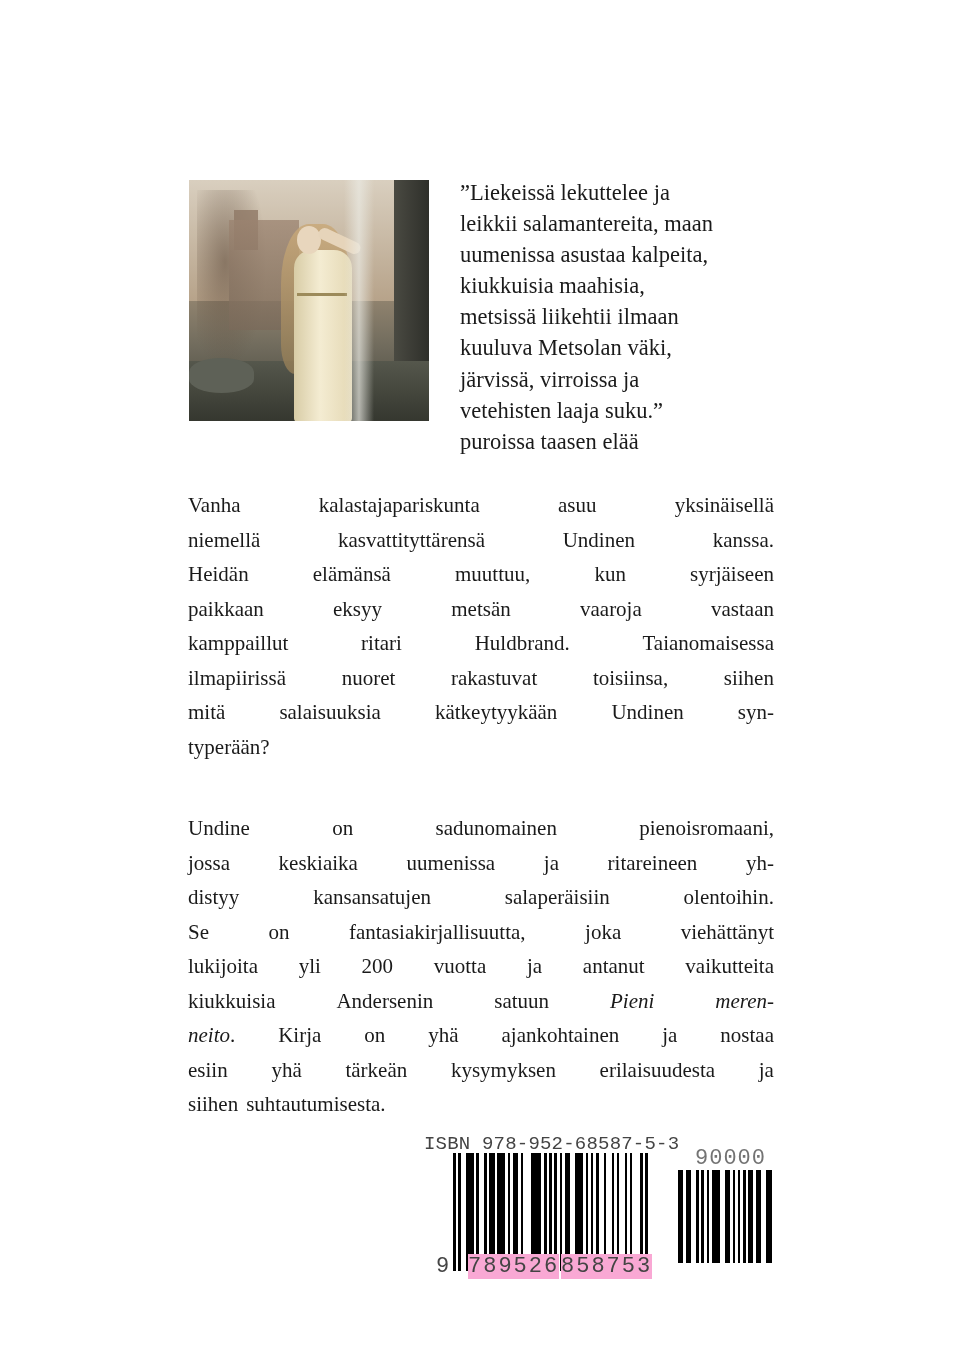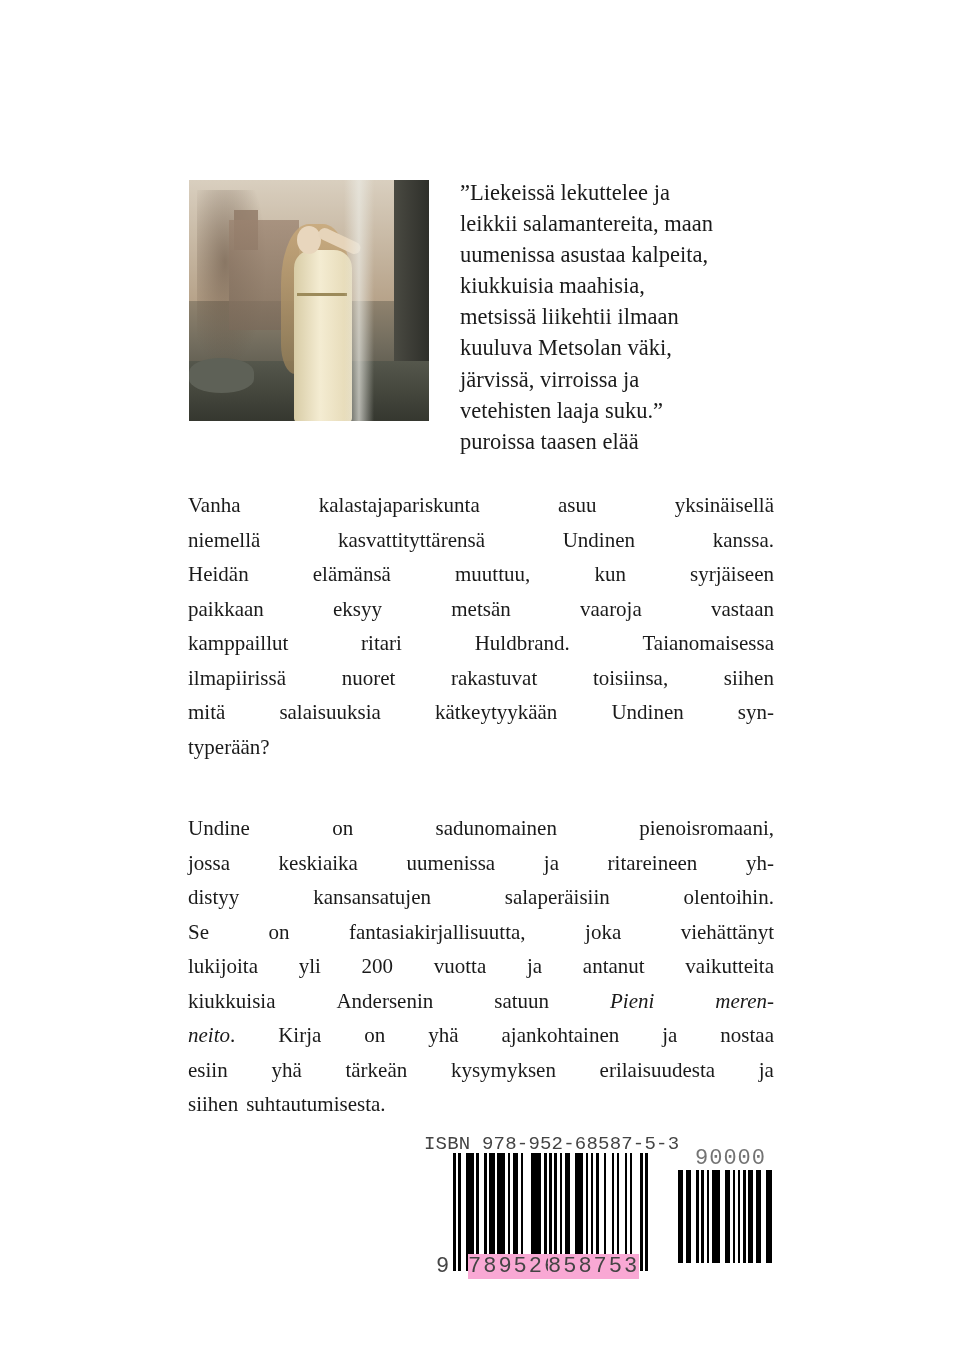--- a/index.html
+++ b/index.html
@@ -44,21 +44,21 @@
   .isbn-text { position:absolute; left:424px; top:1133px; font-family:"Liberation Mono","DejaVu Sans Mono",monospace;
                font-size:19px; color:#444; letter-spacing:0.2px; }
   .price-text { position:absolute; left:695px; top:1146px; font-family:"Liberation Mono","DejaVu Sans Mono",monospace;
                 font-size:22px; color:#737373; letter-spacing:1px; }
   .barcode-main { position:absolute; left:453px; top:1153px; width:206px; height:118px; }
   .barcode-addon { position:absolute; left:678px; top:1170px; width:96px; height:93px; }
   .barcode-main i, .barcode-addon i { position:absolute; top:0; bottom:0; background:#000; display:block; }
   .digits { position:absolute; font-family:"Liberation Mono","DejaVu Sans Mono",monospace; font-size:22px; color:#444; background:#f9a8d4; }
   .d-first { left:436px; top:1254px; background:transparent; }
   .d-left { left:468px; top:1254px; letter-spacing:2px; }
-  .d-right { left:548px; top:1254px; letter-spacing:2px; }
+  .d-right { left:561px; top:1254px; letter-spacing:2px; }
 </style>
 </head>
 <body>
 
 <div class="painting">
   <div class="sky"></div>
   <div class="tree"></div>
   <div class="tower"></div>
   <div class="castle"></div>
   <div class="dark-right"></div>

